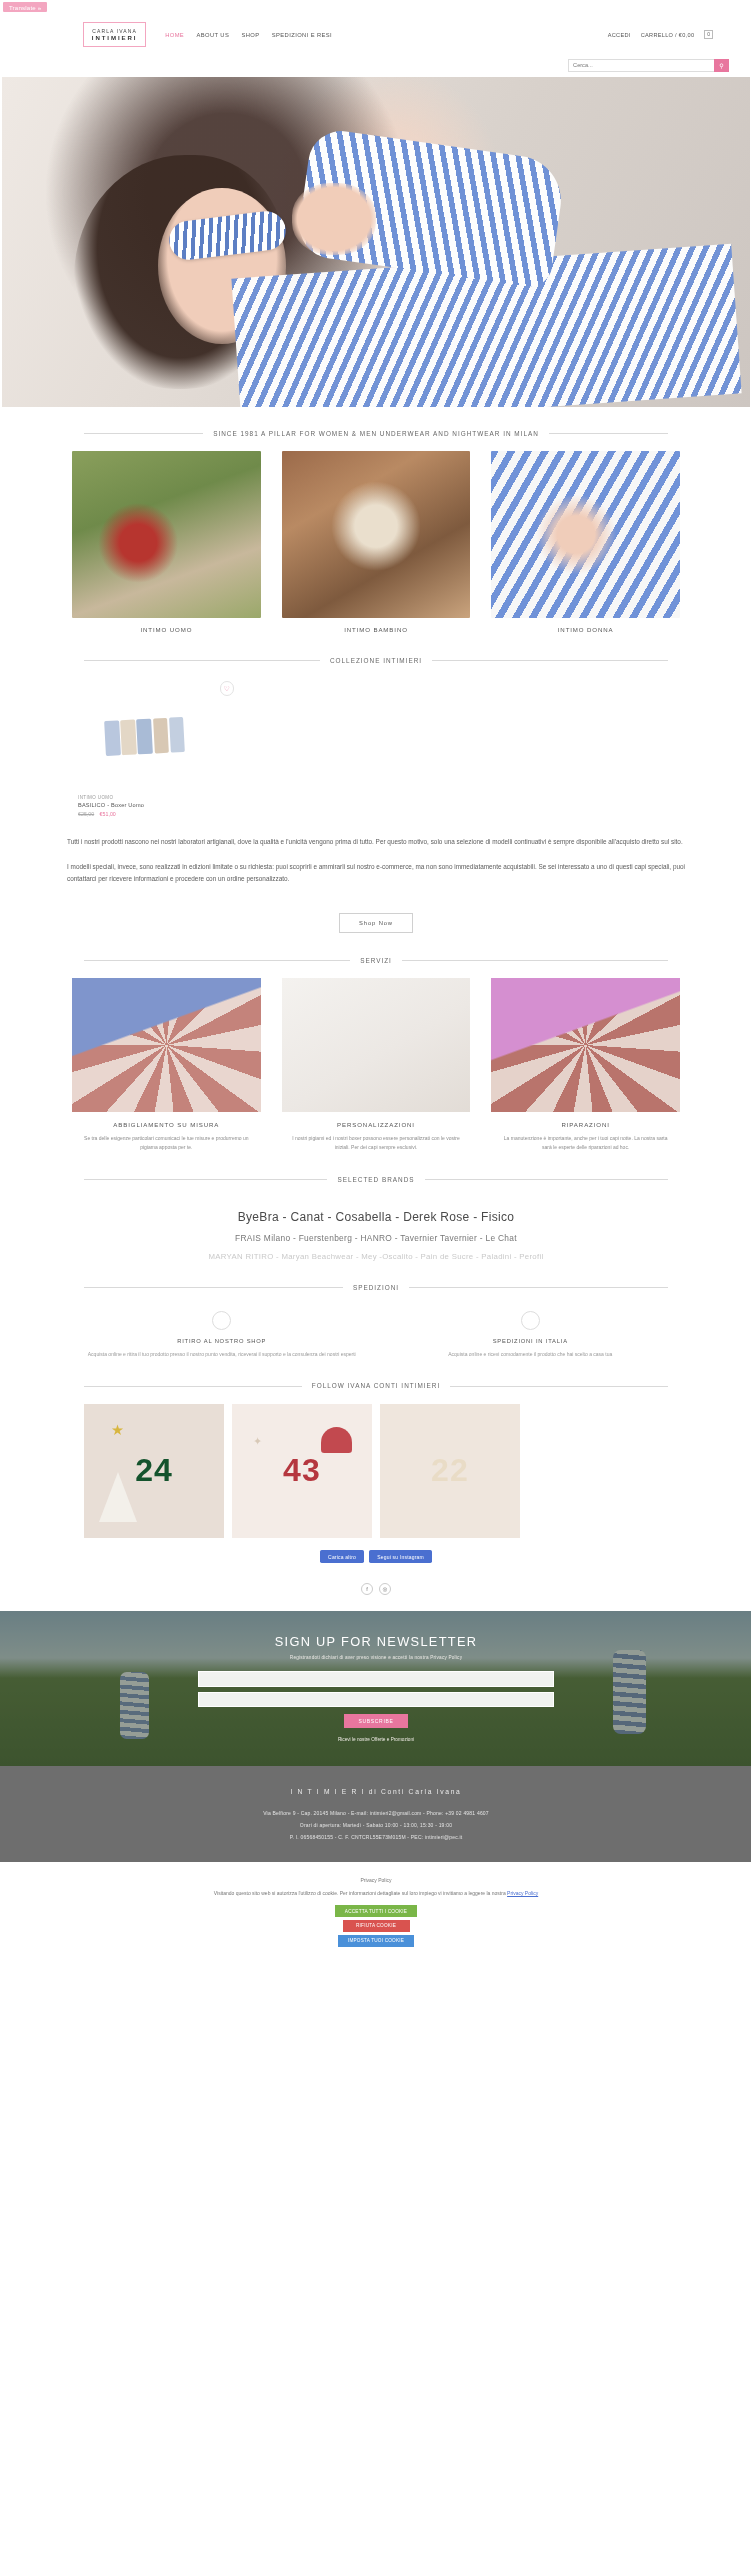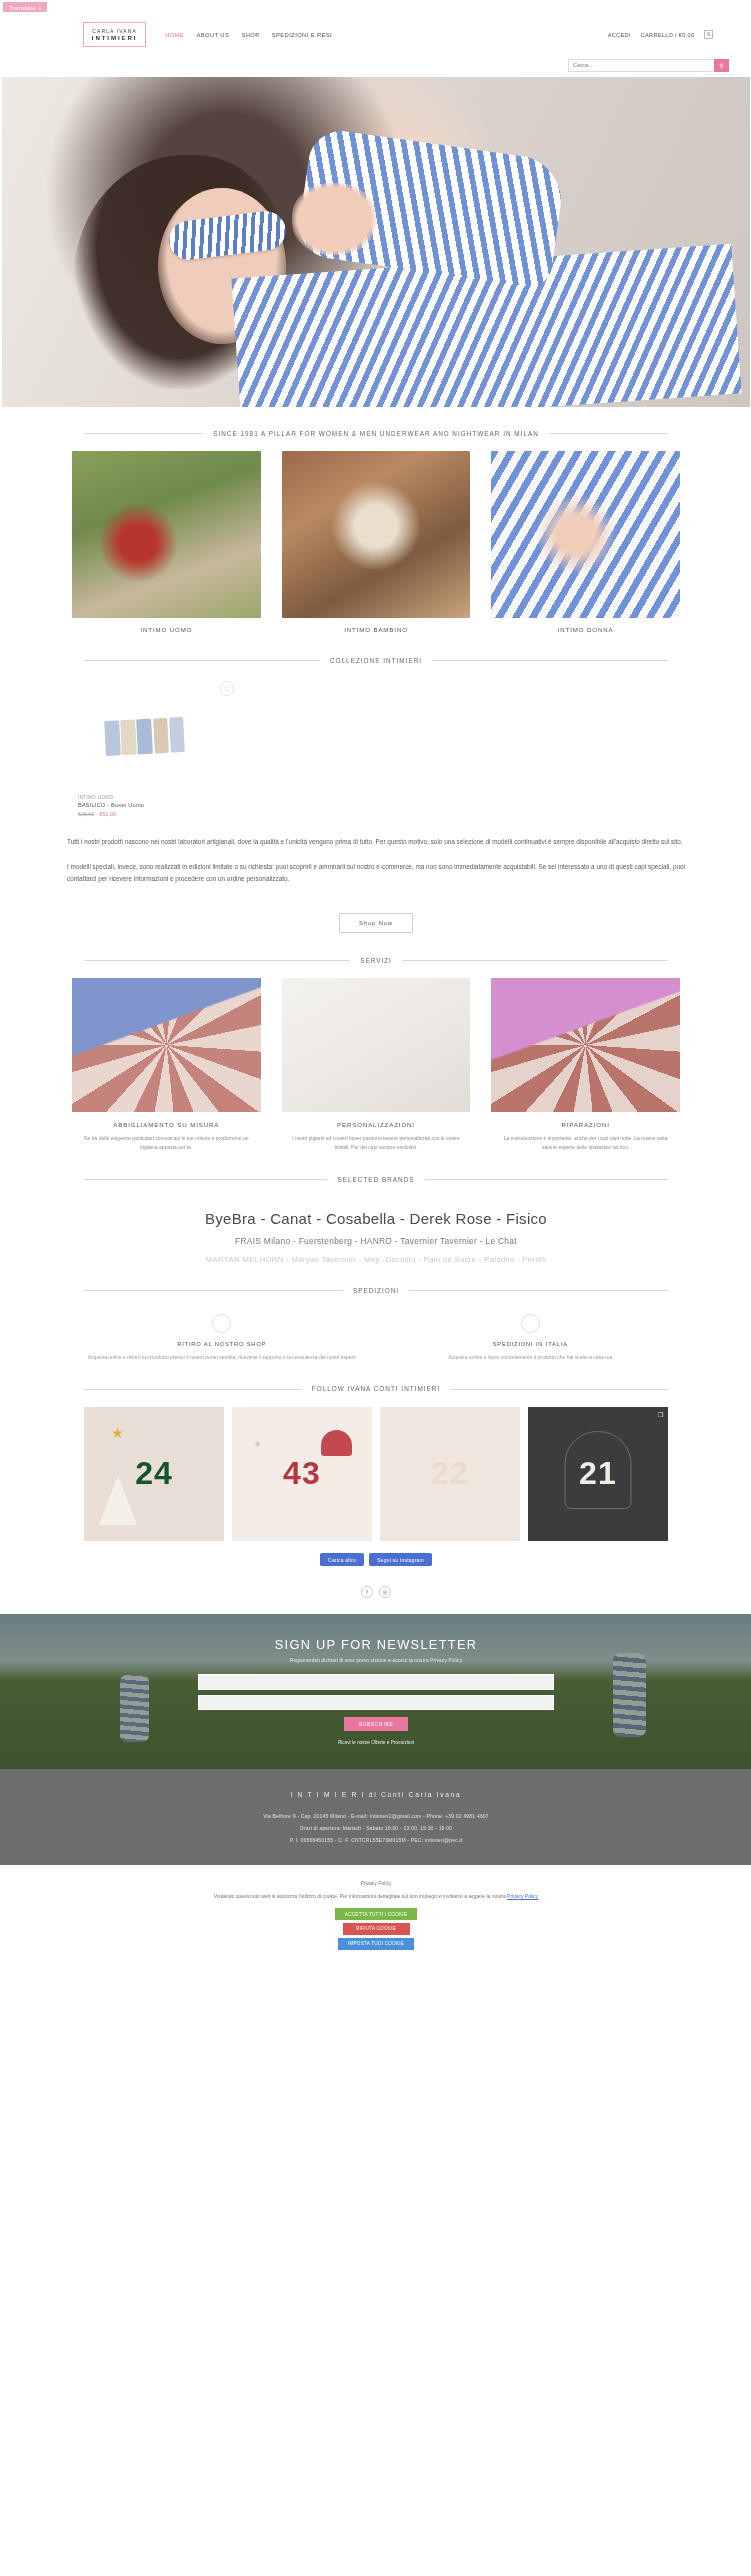--- a/index.html
+++ b/index.html
@@ -302,21 +302,21 @@
     font-size: 5px;
     line-height: 1.85;
     color: #8d8d8d;
     text-align: center;
     padding: 0 7.8px;
   }
 
   
   .brands { text-align: center; padding: 3.3px 56px 0; }
   .brand-line { margin: 9px 0; letter-spacing: 0.3px; }
-  .brand-line.l1 { font-size: 15px; color: #4a4a4a; }
+  .brand-line.l1 { font-size: 12px; color: #4a4a4a; }
   .brand-line.l2 { font-size: 8.4px; color: #777; }
   .brand-line.l3 { font-size: 7.8px; color: #c9c9c9; }
 
   
   .ship-grid {
     display: grid;
     grid-template-columns: repeat(2,1fr);
     gap: 33px;
     padding: 5.6px 84px 0;
     text-align: center;
@@ -619,21 +619,21 @@
   </div>
 
   <div class="section">
     <div class="rule-title">
       <span>SELECTED BRANDS</span>
     </div>
   </div>
   <div class="brands">
     <div class="brand-line l1">ByeBra - Canat - Cosabella - Derek Rose - Fisico</div>
     <div class="brand-line l2">FRAIS Milano - Fuerstenberg - HANRO - Tavernier Tavernier - Le Chat</div>
-    <div class="brand-line l3">MARYAN MELHORN - Maryan Tavernier - Mey -Oscalito - Pain de Sucre - Paladini - Perofil</div>
+    <div class="brand-line l3">MARYAN RITIRO - Maryan Beachwear - Mey -Oscalito - Pain de Sucre - Paladini - Perofil</div>
   </div>
 
   <div class="section">
     <div class="rule-title">
       <span>SPEDIZIONI</span>
     </div>
   </div>
   <div class="ship-grid">
     <div>
       <div class="ship-icon"></div>
@@ -658,25 +658,20 @@
       <div class="ig-star">★</div>
       <div class="ig-num">24</div>
     </div>
     <div class="ig-cell ig-2">
       <div class="ig-sparkle">✦</div>
       <div class="ig-hat"></div>
       <div class="ig-num">43</div>
     </div>
     <div class="ig-cell ig-3">
       <div class="ig-num">22</div>
-    </div>
-    <div class="ig-cell ig-4">
-      <div class="ig-globe"></div>
-      <div class="ig-num">21</div>
-      <div class="ig-badge">❐</div>
     </div>
   </div>
   <div class="ig-buttons">
     <button class="ig-btn">Carica altro</button>
     <button class="ig-btn">Segui su Instagram</button>
   </div>
 
   <div class="social-row">
     <div class="social-ico">f</div>
     <div class="social-ico">◎</div>

